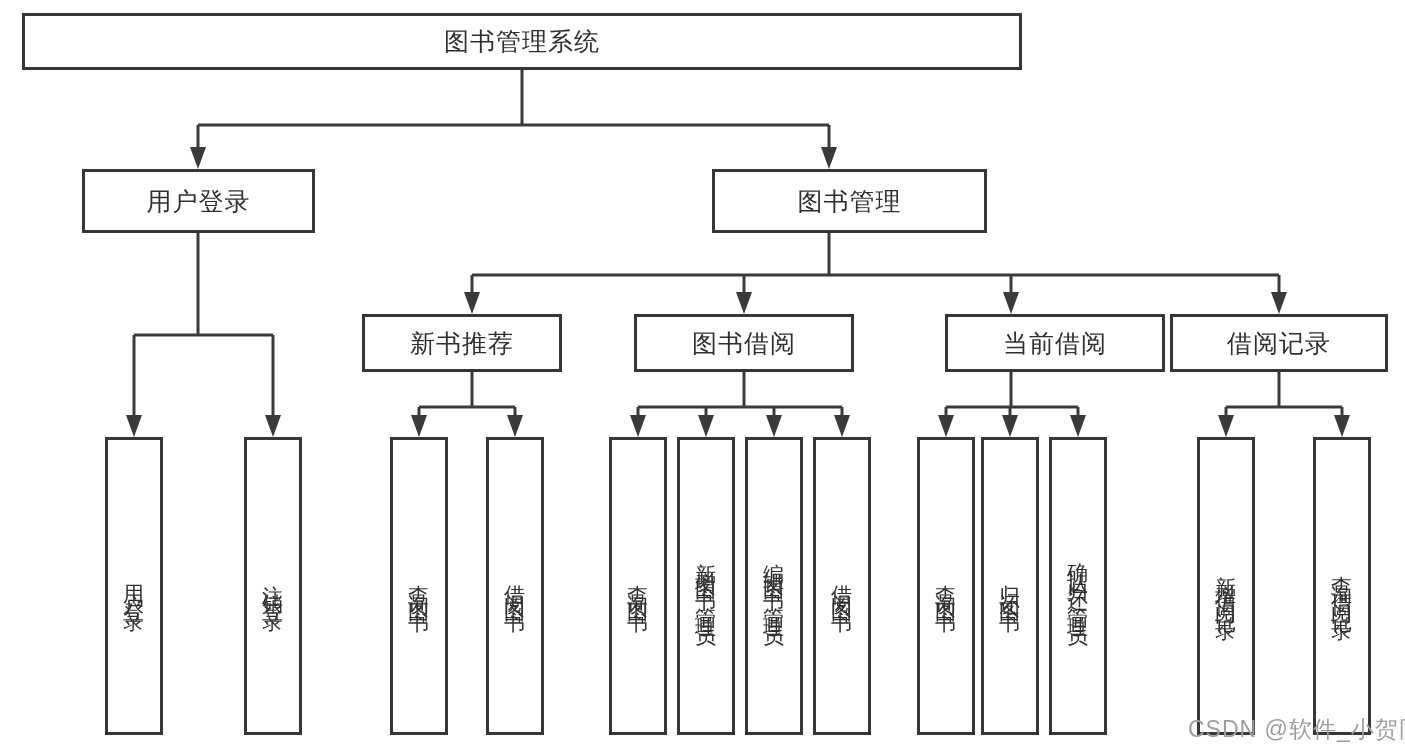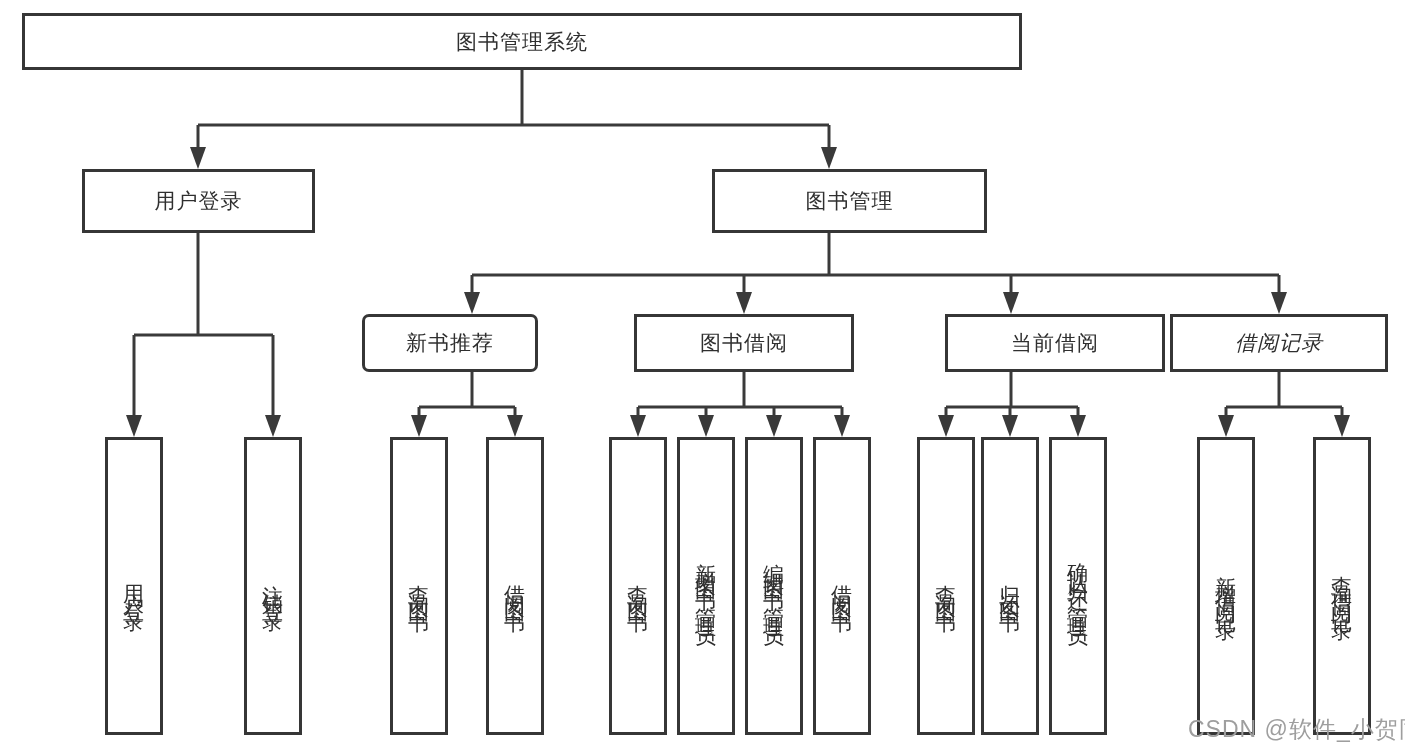--- a/index.html
+++ b/index.html
@@ -22,21 +22,21 @@
     z-index: 1;
   }
   .hbox {
     position: absolute;
     box-sizing: border-box;
     border: 3px solid #363636;
     background: #ffffff;
     display: flex;
     align-items: center;
     justify-content: center;
-    font-size: 21px;
+    font-size: 25px;
     color: #2f2f2f;
     letter-spacing: 1px;
     z-index: 2;
   }
   .leaf {
     position: absolute;
     box-sizing: border-box;
     top: 437px;
     width: 58px;
     height: 298px;
@@ -154,30 +154,30 @@
     <span>图书管理系统</span>
   </div>
 
   <div class="hbox" style="left:82px; top:169px; width:233px; height:64px;">
     <span>用户登录</span>
   </div>
   <div class="hbox" style="left:712px; top:169px; width:275px; height:64px;">
     <span>图书管理</span>
   </div>
 
-  <div class="hbox" style="left:362px; top:314px; width:176px; height:58px;border-radius:7px;">
+  <div class="hbox" style="left:362px; top:314px; width:200px; height:58px;">
     <span>新书推荐</span>
   </div>
   <div class="hbox" style="left:634px; top:314px; width:220px; height:58px;">
     <span>图书借阅</span>
   </div>
   <div class="hbox" style="left:901px; top:314px; width:220px; height:58px;margin-left:44px;">
     <span>当前借阅</span>
   </div>
-  <div class="hbox" style="left:1170px; top:314px; width:218px; height:58px;font-style:italic;">
+  <div class="hbox" style="left:1170px; top:314px; width:218px; height:58px;">
     <span>借阅记录</span>
   </div>
 
   <div class="leaf" style="left:105px;">
     <span class="vtext">用户登录</span>
   </div>
   <div class="leaf" style="left:244px;">
     <span class="vtext">注销登录</span>
   </div>
 

